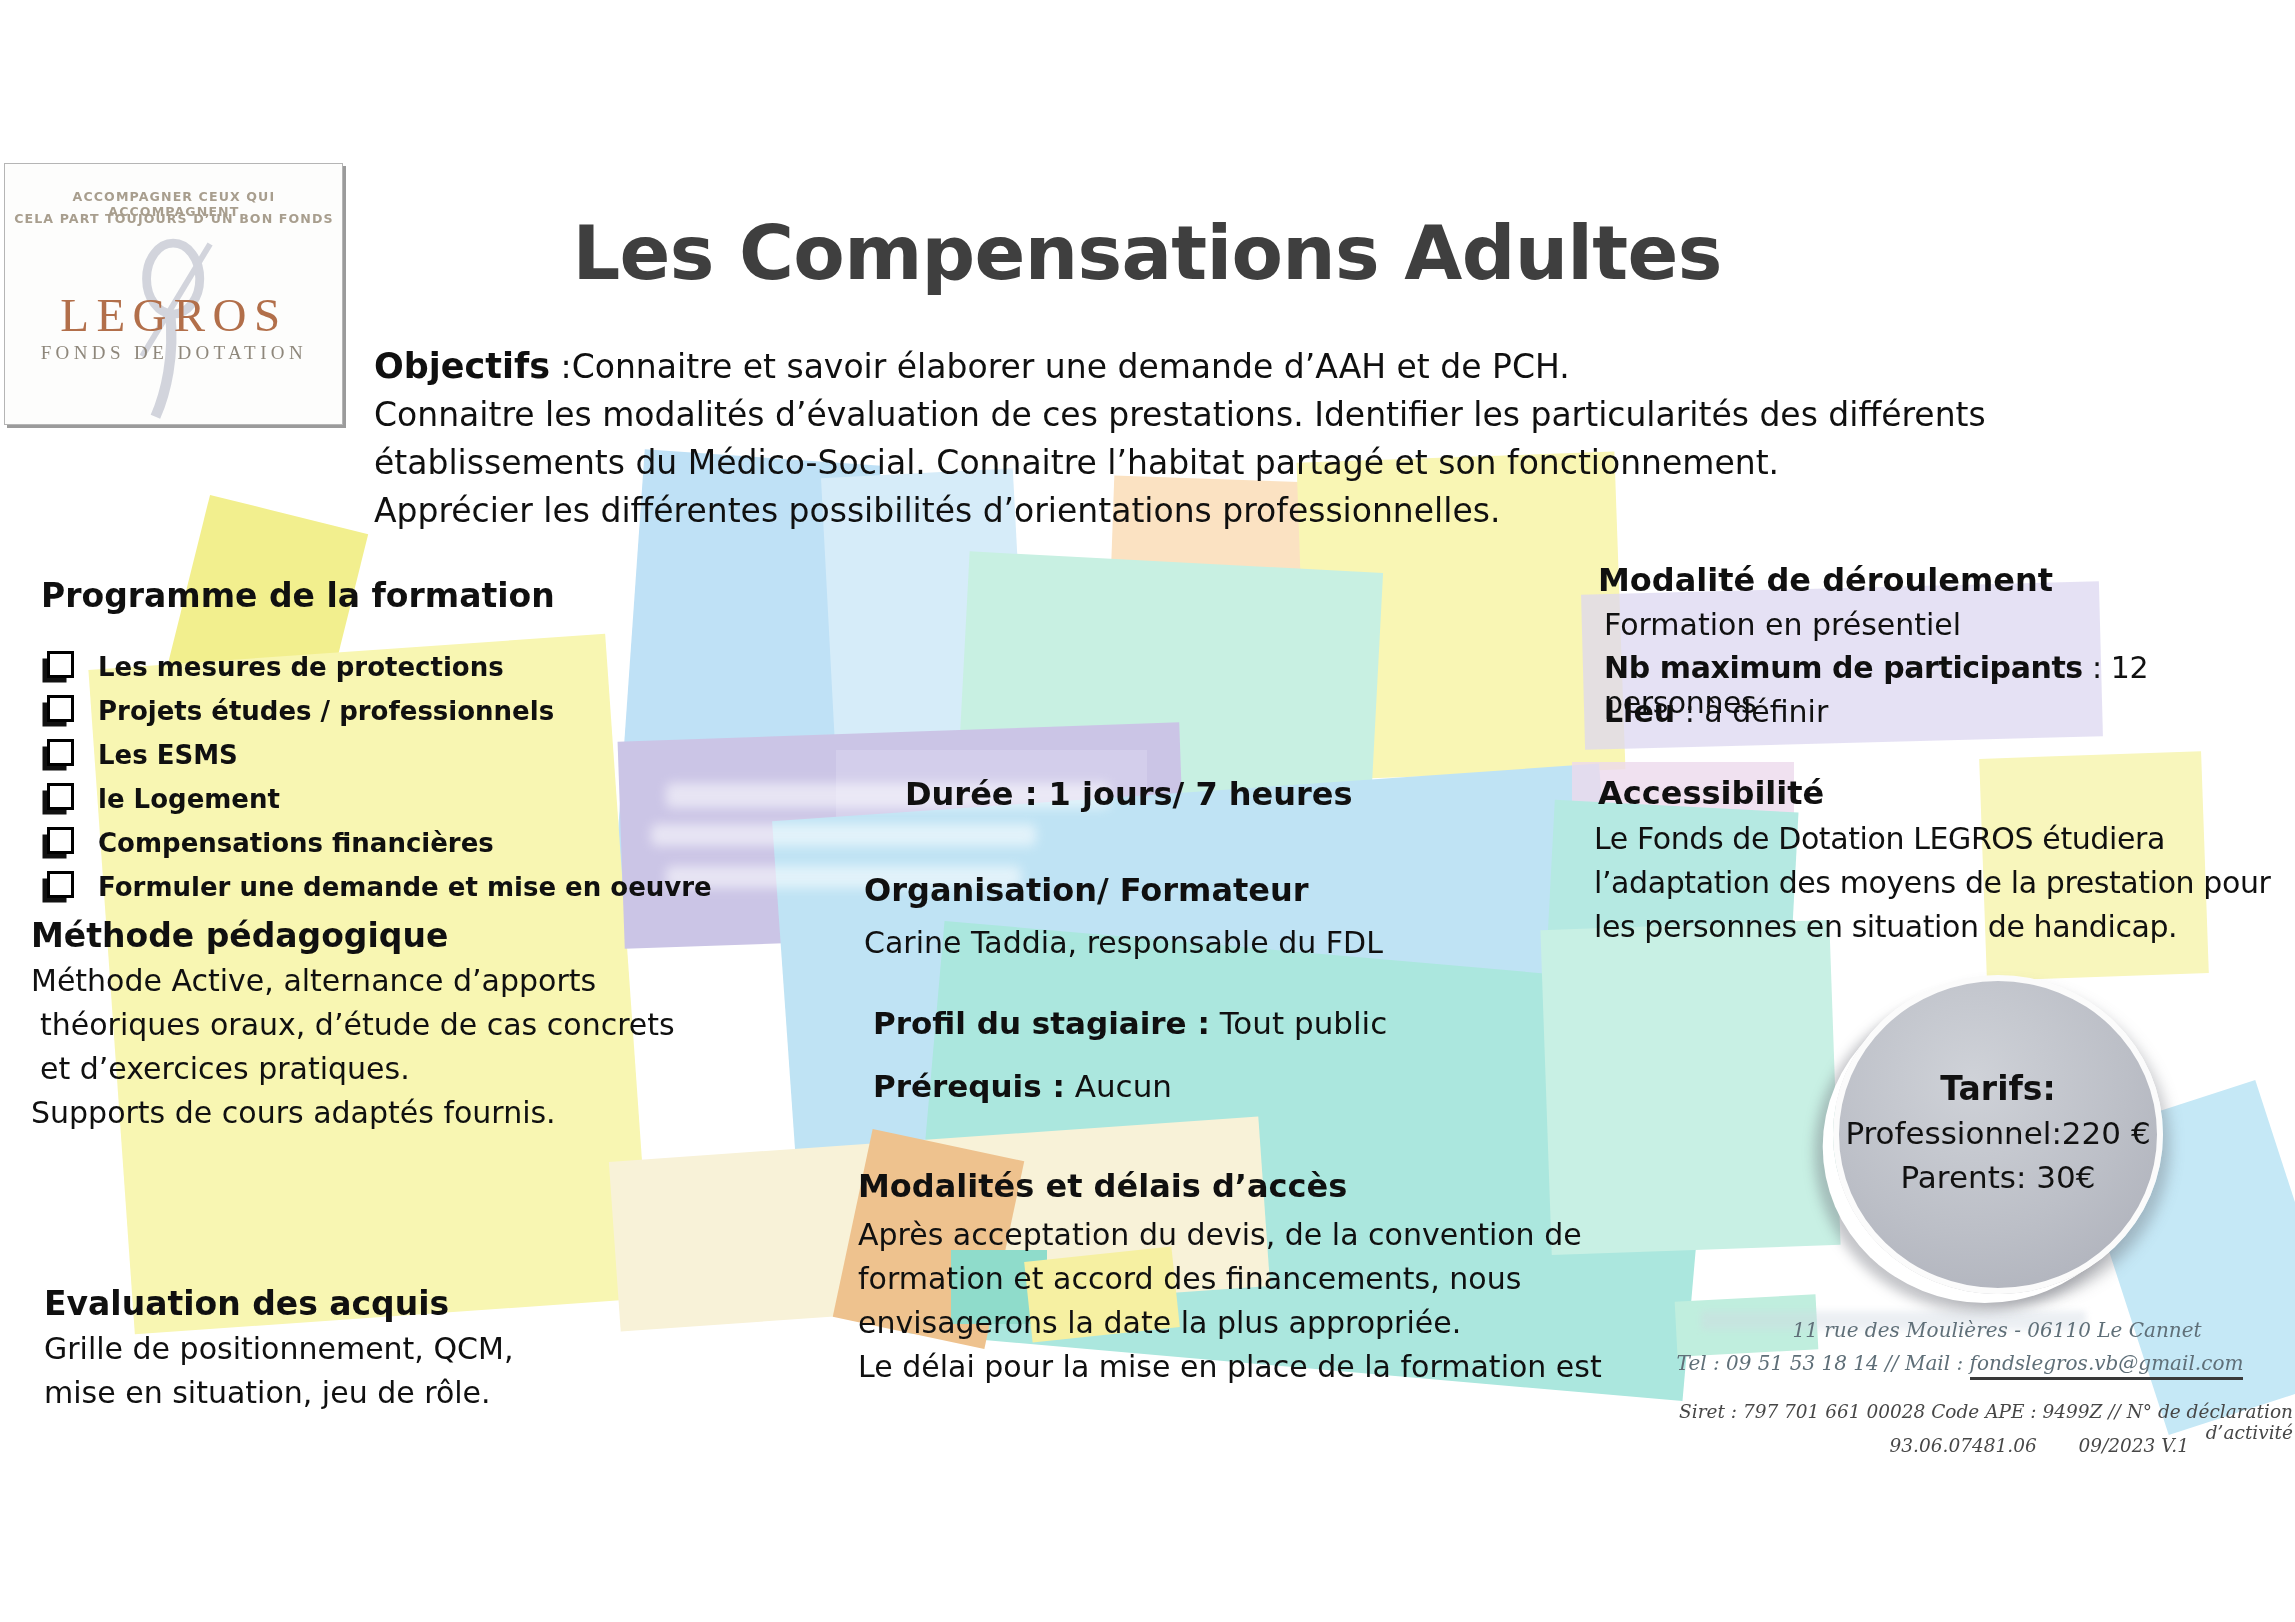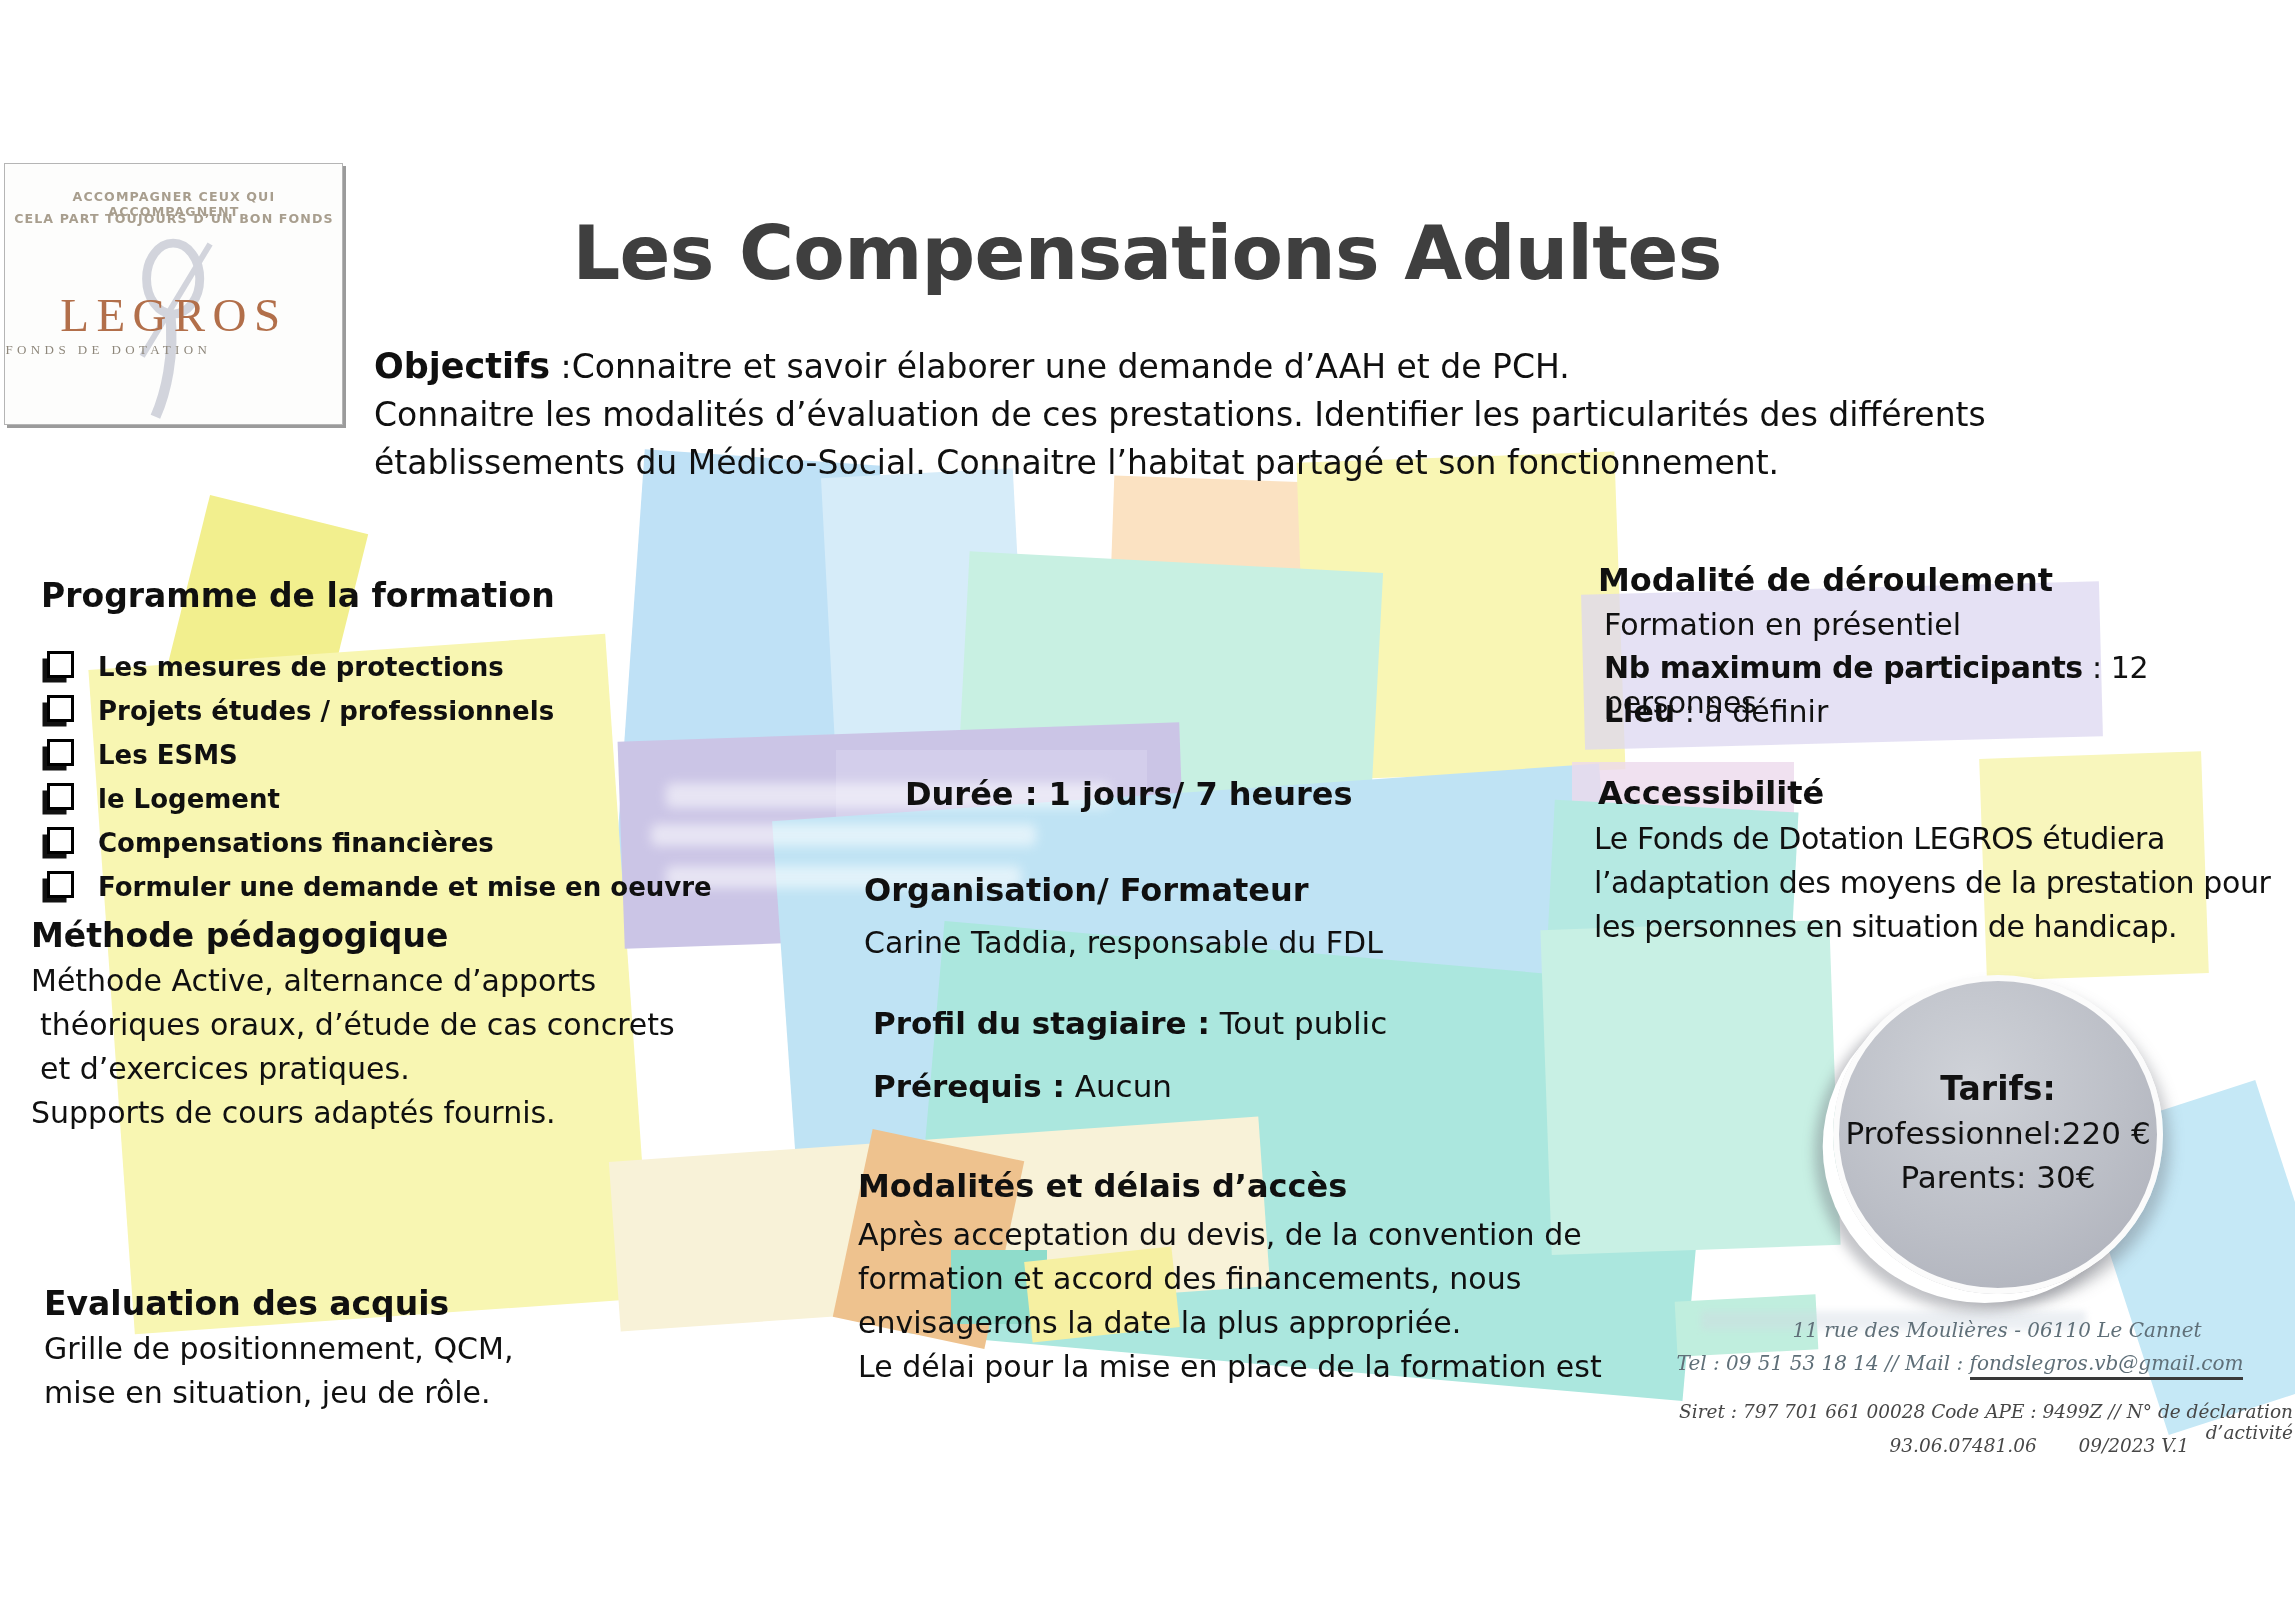--- a/index.html
+++ b/index.html
@@ -10,22 +10,22 @@
   .ghostbar{position:absolute;z-index:1;background:#ffffff;opacity:.55;filter:blur(5.2px);border-radius:6px;}
   .txt{position:absolute;z-index:2;}
   .b{font-weight:bold;}
   
   .logo-box{position:absolute;z-index:2;left:4.4px;top:163px;width:337px;height:260px;background:#fdfdfc;
             border:0.7px solid #b5b5b5;box-shadow:3px 3px 0 0 #9b9b9b;}
   .logo-tag{position:absolute;width:100%;text-align:center;font-size:12.6px;font-weight:bold;
             letter-spacing:1.1px;color:#a89e8e;}
   .logo-name{position:absolute;width:100%;text-align:center;font-family:"Liberation Serif",serif;
              font-size:47px;letter-spacing:7.4px;color:#b26f4a;}
-  .logo-sub{position:absolute;width:100%;text-align:left;font-family:"Liberation Serif",serif;
-            font-size:13px;letter-spacing:4.4px;color:#8e877b;}
+  .logo-sub{position:absolute;width:100%;text-align:center;font-family:"Liberation Serif",serif;
+            font-size:19px;letter-spacing:4.4px;color:#8e877b;}
   
   .page-title{position:absolute;z-index:2;left:518px;top:209px;width:1258px;text-align:center;
               font-size:75px;font-weight:bold;color:#3f3f3f;letter-spacing:-0.7px;}
   
   .objectifs{position:absolute;z-index:2;left:374px;top:342px;width:1849px;font-size:33px;line-height:48px;}
   .objectifs .lbl{font-size:35px;font-weight:bold;}
   
   .h-left{position:absolute;z-index:2;font-size:33px;font-weight:bold;}
   .chk-list{position:absolute;z-index:2;left:41px;top:645px;}
   .chk-item{height:44px;display:flex;align-items:center;font-size:26px;font-weight:bold;}
@@ -93,20 +93,21 @@
     <div class="logo-name" style="top:124px;">LEGROS</div>
     <div class="logo-sub" style="top:178px;">FONDS DE DOTATION</div>
   </div>
 
   <div class="page-title">Les Compensations Adultes</div>
 
   <div class="objectifs">
     <div><span class="lbl">Objectifs</span><span> :</span><span>Connaitre et savoir élaborer une demande d’AAH et de PCH.</span></div>
     <div>Connaitre les modalités d’évaluation de ces prestations. Identifier les particularités des différents</div>
     <div>établissements du Médico-Social. Connaitre l’habitat partagé et son fonctionnement.</div>
+    <div>Apprécier les différentes possibilités d’orientations professionnelles.</div>
   </div>
 
   <div class="h-left" style="left:41px;top:576px;">Programme de la formation</div>
 
   <div class="chk-list">
     <div class="chk-item">
         <span class="cbx"></span>
         <span>Les mesures de protections</span>
       </div>
     <div class="chk-item">

